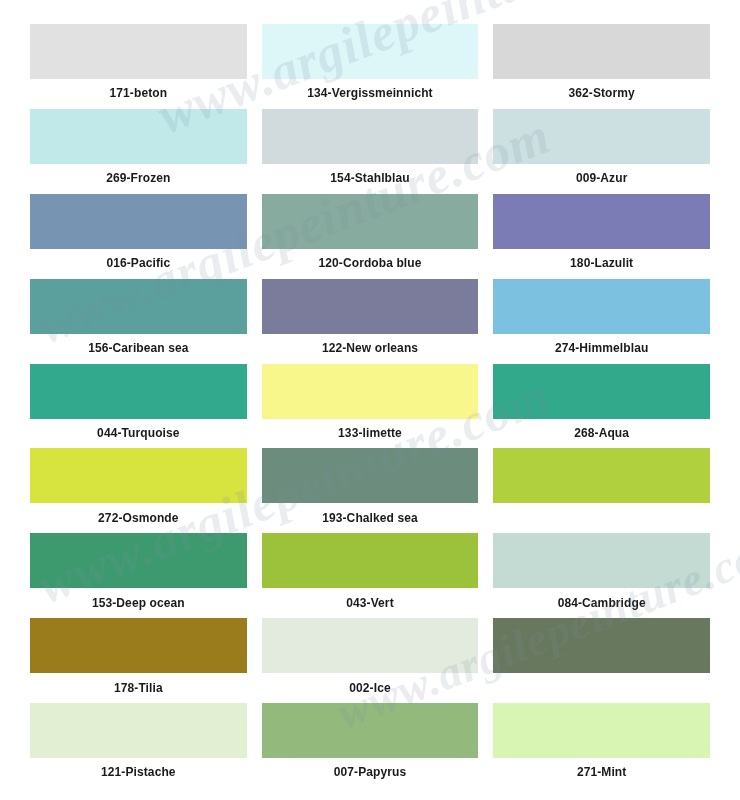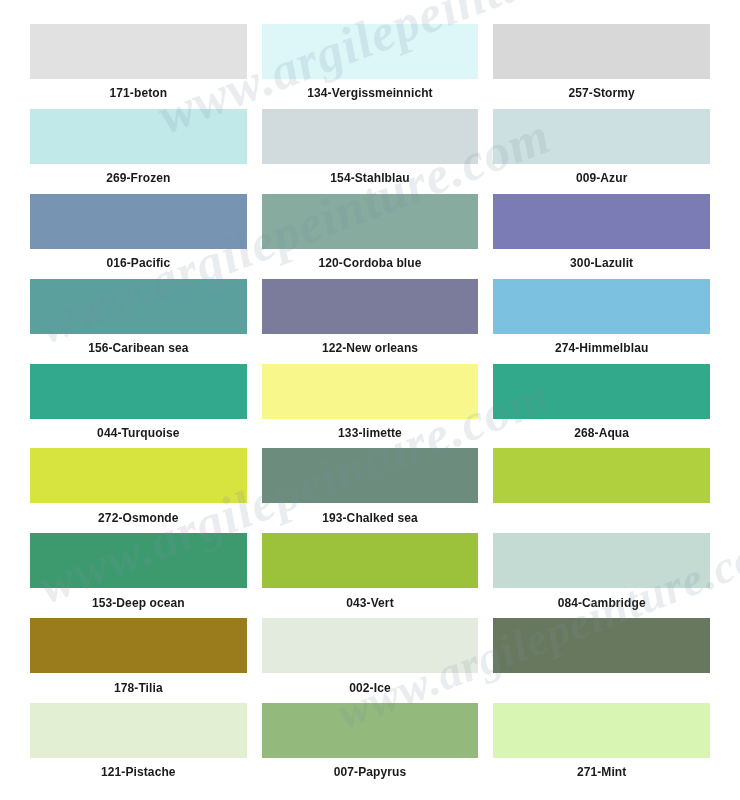--- a/index.html
+++ b/index.html
@@ -101,21 +101,21 @@
       <div class="swatch-cell">
         <div class="swatch-chip" style="background-color: rgb(226, 225, 225);"></div>
         <div class="swatch-label">171-beton</div>
       </div>
       <div class="swatch-cell">
         <div class="swatch-chip" style="background-color: rgb(221, 246, 248);"></div>
         <div class="swatch-label">134-Vergissmeinnicht</div>
       </div>
       <div class="swatch-cell">
         <div class="swatch-chip" style="background-color: rgb(216, 216, 216);"></div>
-        <div class="swatch-label">257-Stormy</div>
+        <div class="swatch-label">362-Stormy</div>
       </div>
       <div class="swatch-cell">
         <div class="swatch-chip" style="background-color: rgb(194, 233, 234);"></div>
         <div class="swatch-label">269-Frozen</div>
       </div>
       <div class="swatch-cell">
         <div class="swatch-chip" style="background-color: rgb(209, 218, 220);"></div>
         <div class="swatch-label">154-Stahlblau</div>
       </div>
       <div class="swatch-cell">
@@ -125,21 +125,21 @@
       <div class="swatch-cell">
         <div class="swatch-chip" style="background-color: rgb(119, 149, 179);"></div>
         <div class="swatch-label">016-Pacific</div>
       </div>
       <div class="swatch-cell">
         <div class="swatch-chip" style="background-color: rgb(135, 171, 158);"></div>
         <div class="swatch-label">120-Cordoba blue</div>
       </div>
       <div class="swatch-cell">
         <div class="swatch-chip" style="background-color: rgb(123, 124, 181);"></div>
-        <div class="swatch-label">300-Lazulit</div>
+        <div class="swatch-label">180-Lazulit</div>
       </div>
       <div class="swatch-cell">
         <div class="swatch-chip" style="background-color: rgb(91, 160, 157);"></div>
         <div class="swatch-label">156-Caribean sea</div>
       </div>
       <div class="swatch-cell">
         <div class="swatch-chip" style="background-color: rgb(123, 124, 155);"></div>
         <div class="swatch-label">122-New orleans</div>
       </div>
       <div class="swatch-cell">

